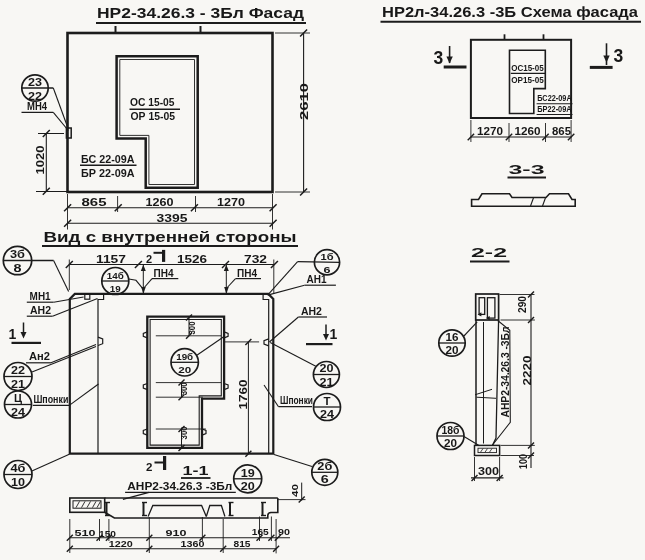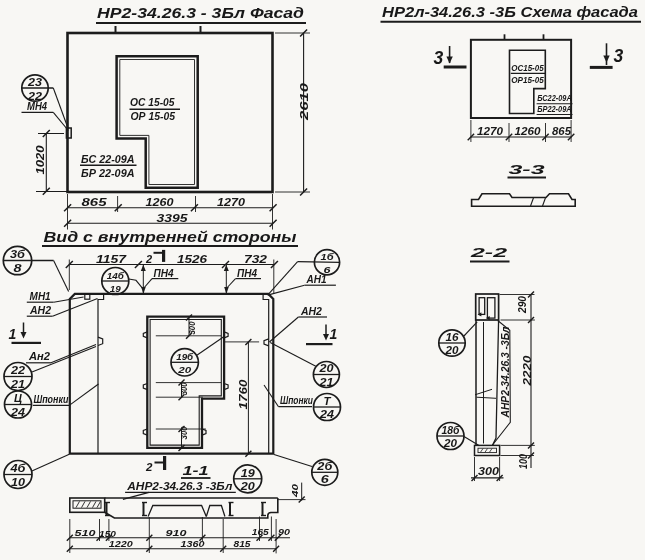--- a/index.html
+++ b/index.html
@@ -1,16 +1,16 @@
 <!DOCTYPE html>
 <html><head>
 <meta charset="utf-8">
 <style>
 html,body{margin:0;padding:0;background:#ffffff;}
-#sheet{width:645px;height:560px;position:relative;background:#f8f7f4;font-style:italic;}
+#sheet{width:645px;height:560px;position:relative;background:#f8f7f4;}
 svg{position:absolute;top:0;left:0;}
 text{font-family:"Liberation Sans",sans-serif;font-weight:bold;fill:#181818;}
 .ln{stroke:#1c1c1c;fill:none;}
 </style>
 </head>
 <body>
 
 <div id="sheet">
 <svg width="645" height="560" viewBox="0 0 645 560">
 <g id="facade">

